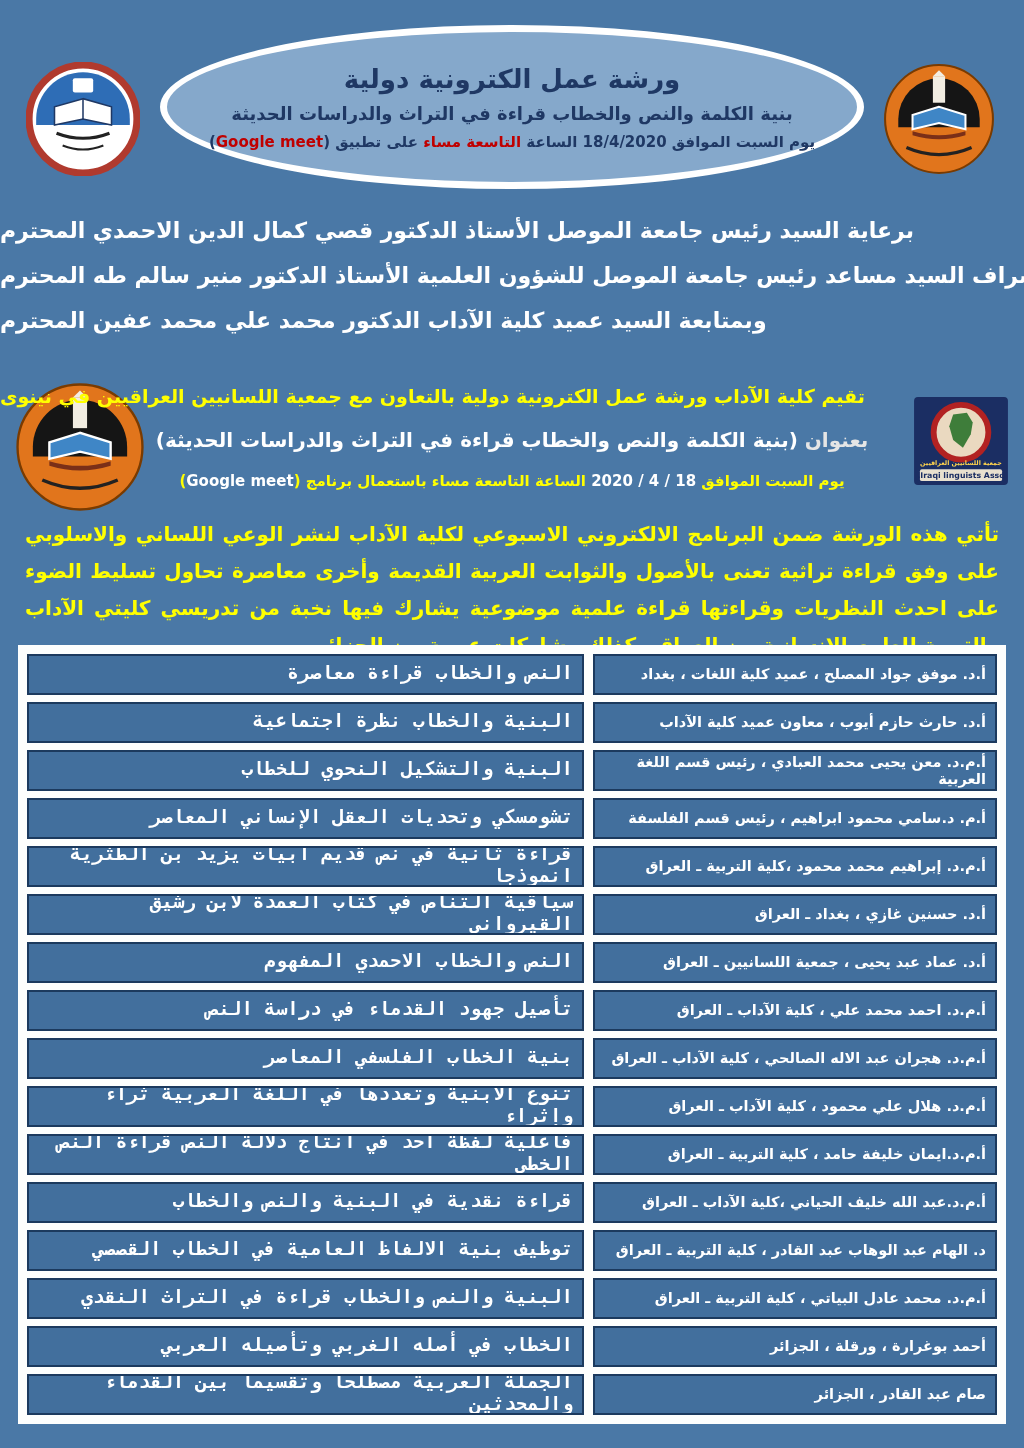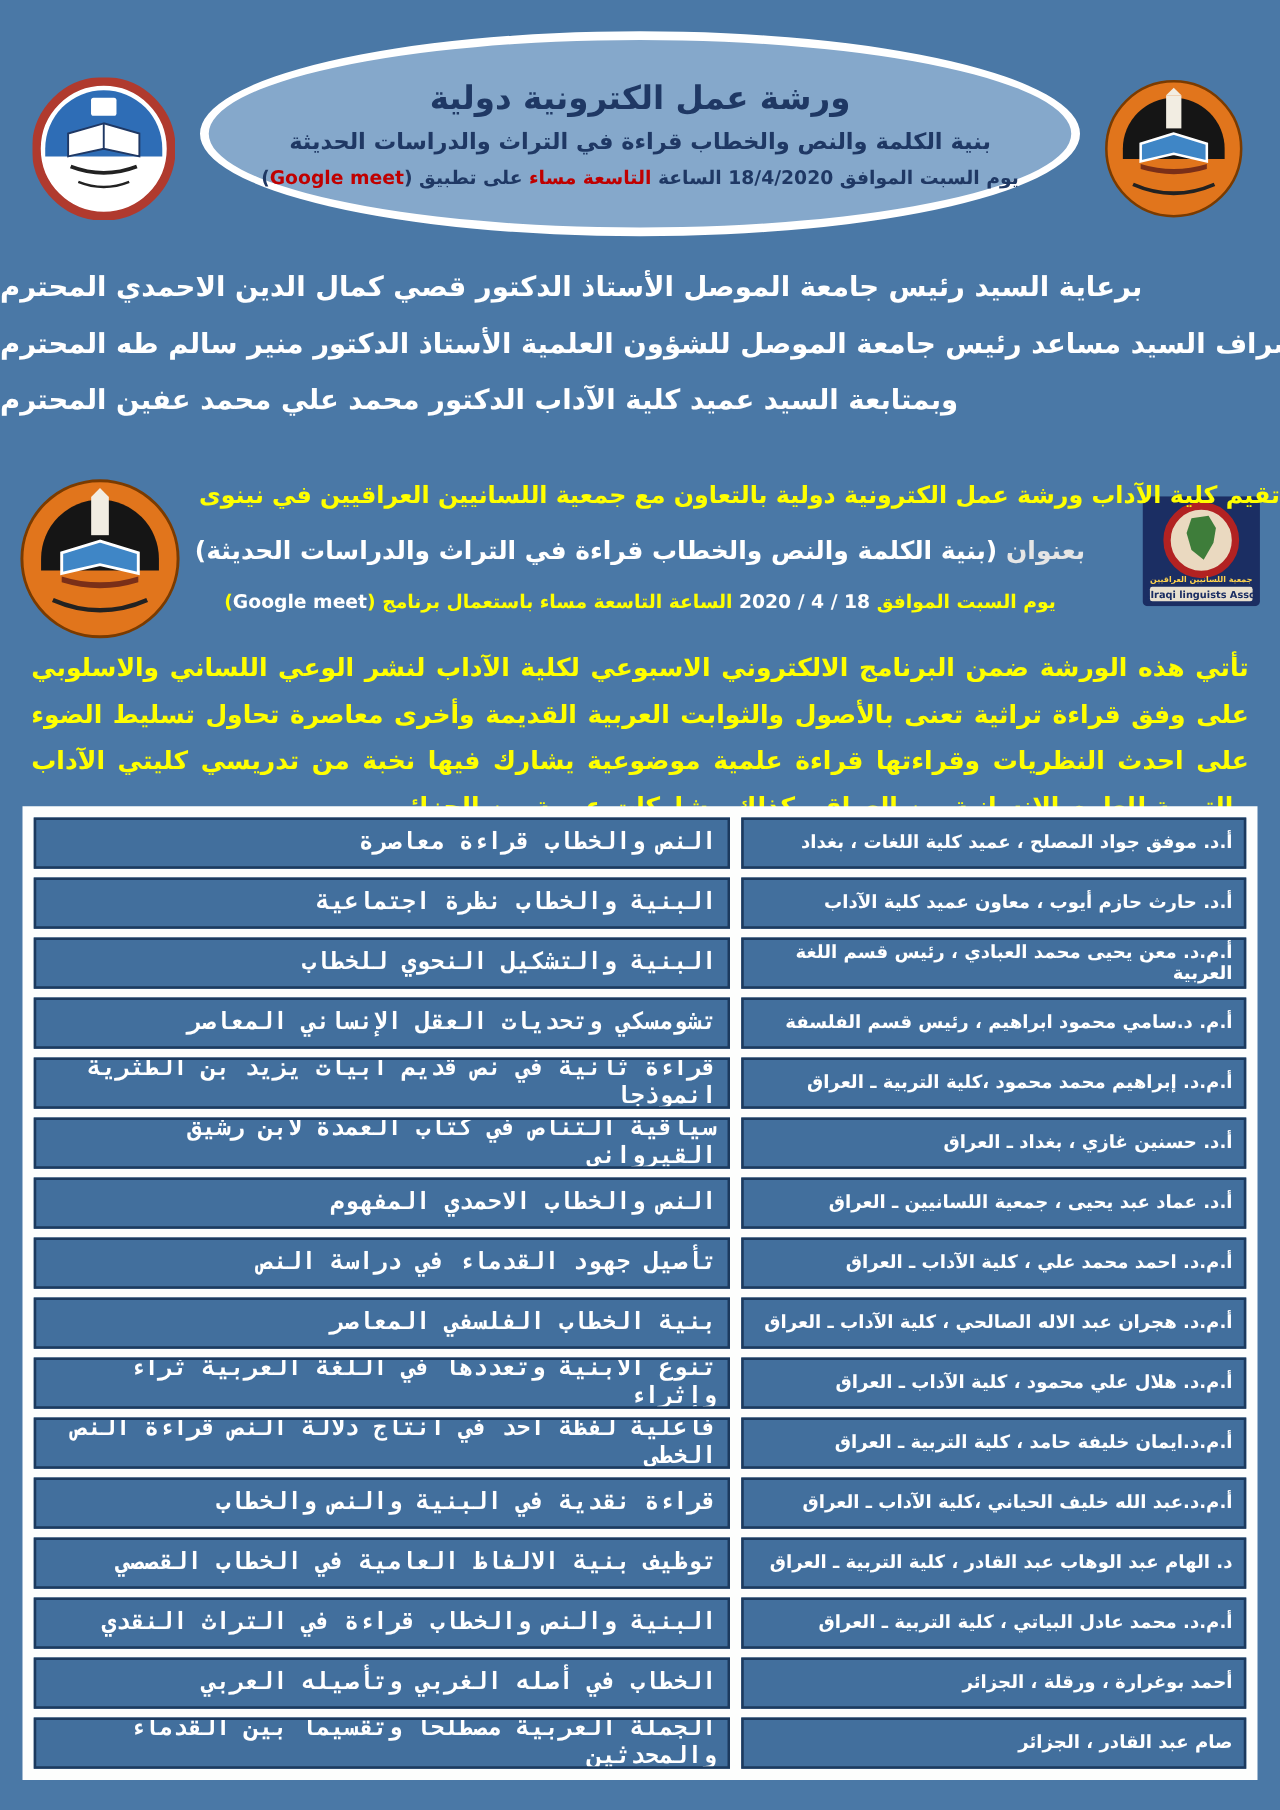--- a/index.html
+++ b/index.html
@@ -19,21 +19,21 @@
   .logo{position:absolute;}
   .logo-uom{left:26px;top:62px;width:114px;height:114px;}
   .logo-arts-top{left:882px;top:62px;width:114px;height:114px;}
   .logo-arts-mid{left:14px;top:381px;width:132px;height:132px;}
   .logo-ling{left:896px;top:397px;width:112px;height:88px;}
   
   .sponsors{position:absolute;left:0;right:0;top:218px;display:flex;flex-direction:column;gap:20px;
             align-items:flex-end;color:#ffffff;font-size:22px;}
   .sponsors div{white-space:nowrap;}
   
-  .mid-org{position:absolute;left:0;right:0;top:385px;text-align:right;font-size:19px;color:#ffff00;white-space:nowrap;}
+  .mid-org{position:absolute;left:0;right:0;top:385px;text-align:left;font-size:19px;color:#ffff00;white-space:nowrap;}
   .mid-title{position:absolute;left:0;right:0;top:428px;text-align:center;font-size:20px;white-space:nowrap;}
   .mid-title .yellow{color:#e5e5e5;}
   .mid-title .white{color:#ffffff;}
   .mid-date{position:absolute;left:0;right:0;top:472px;text-align:center;font-size:15px;color:#ffff00;white-space:nowrap;}
   .mid-date .white{color:#ffffff;}
   .yellow{color:#ffff00;}
   .white{color:#ffffff;}
   
   .desc{position:absolute;left:25px;top:516px;width:974px;font-size:20px;line-height:37px;
         color:#ffff00;text-align:justify;}

